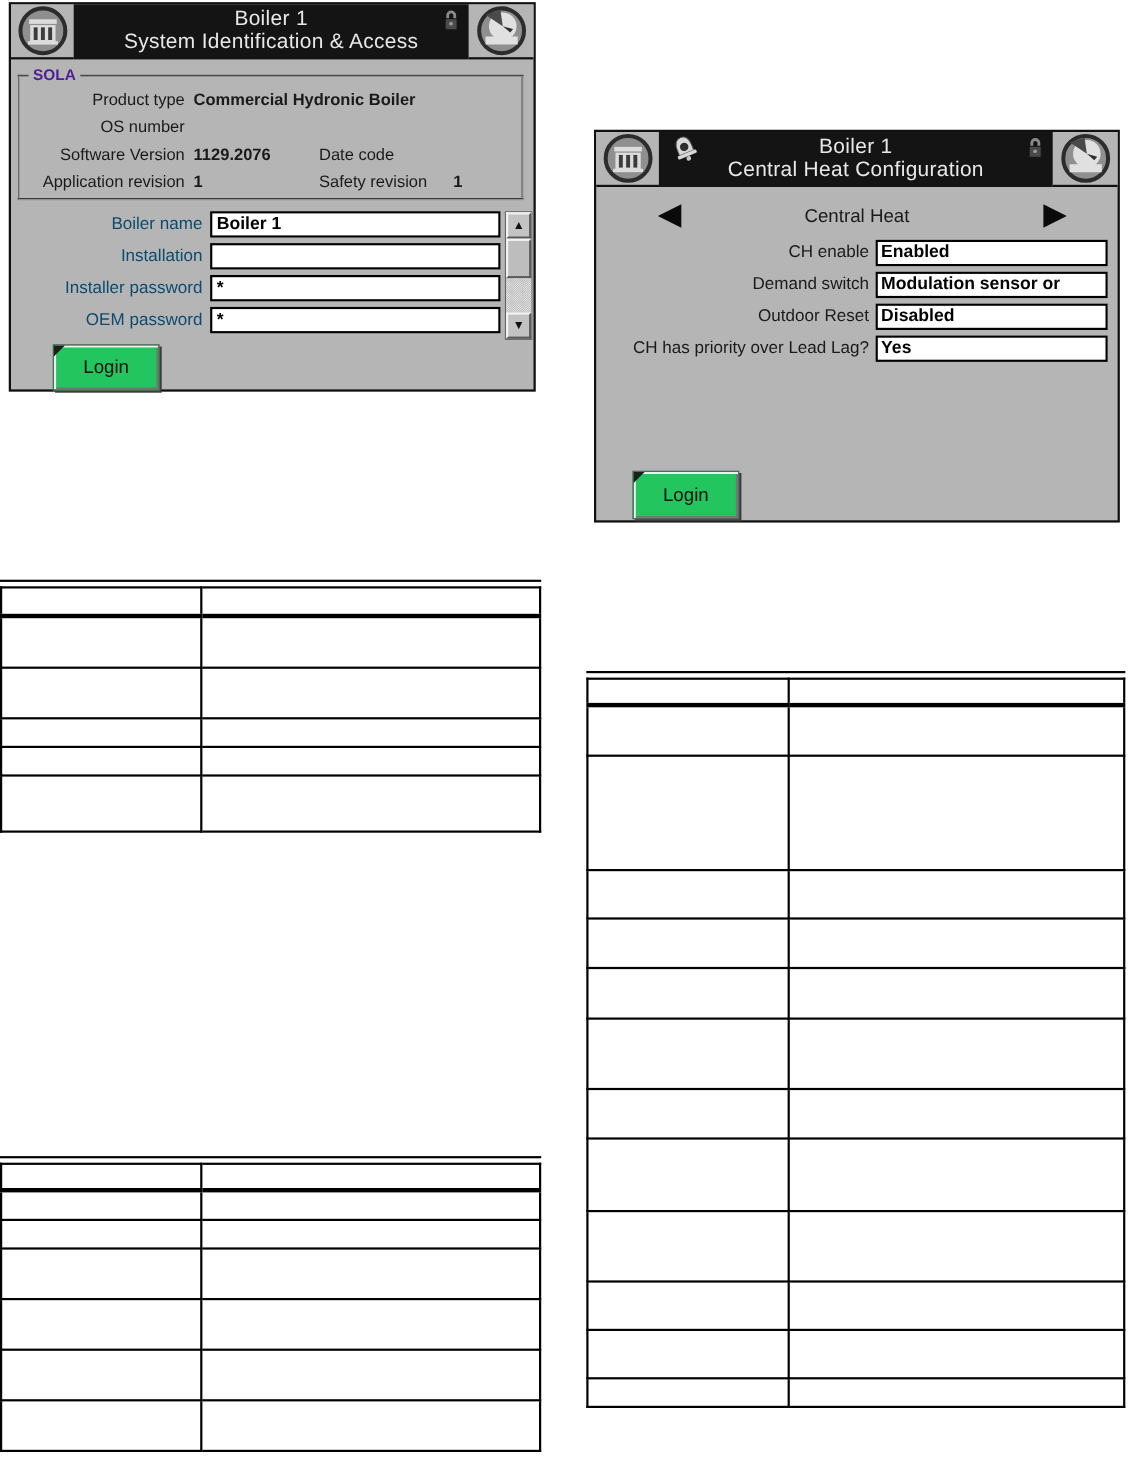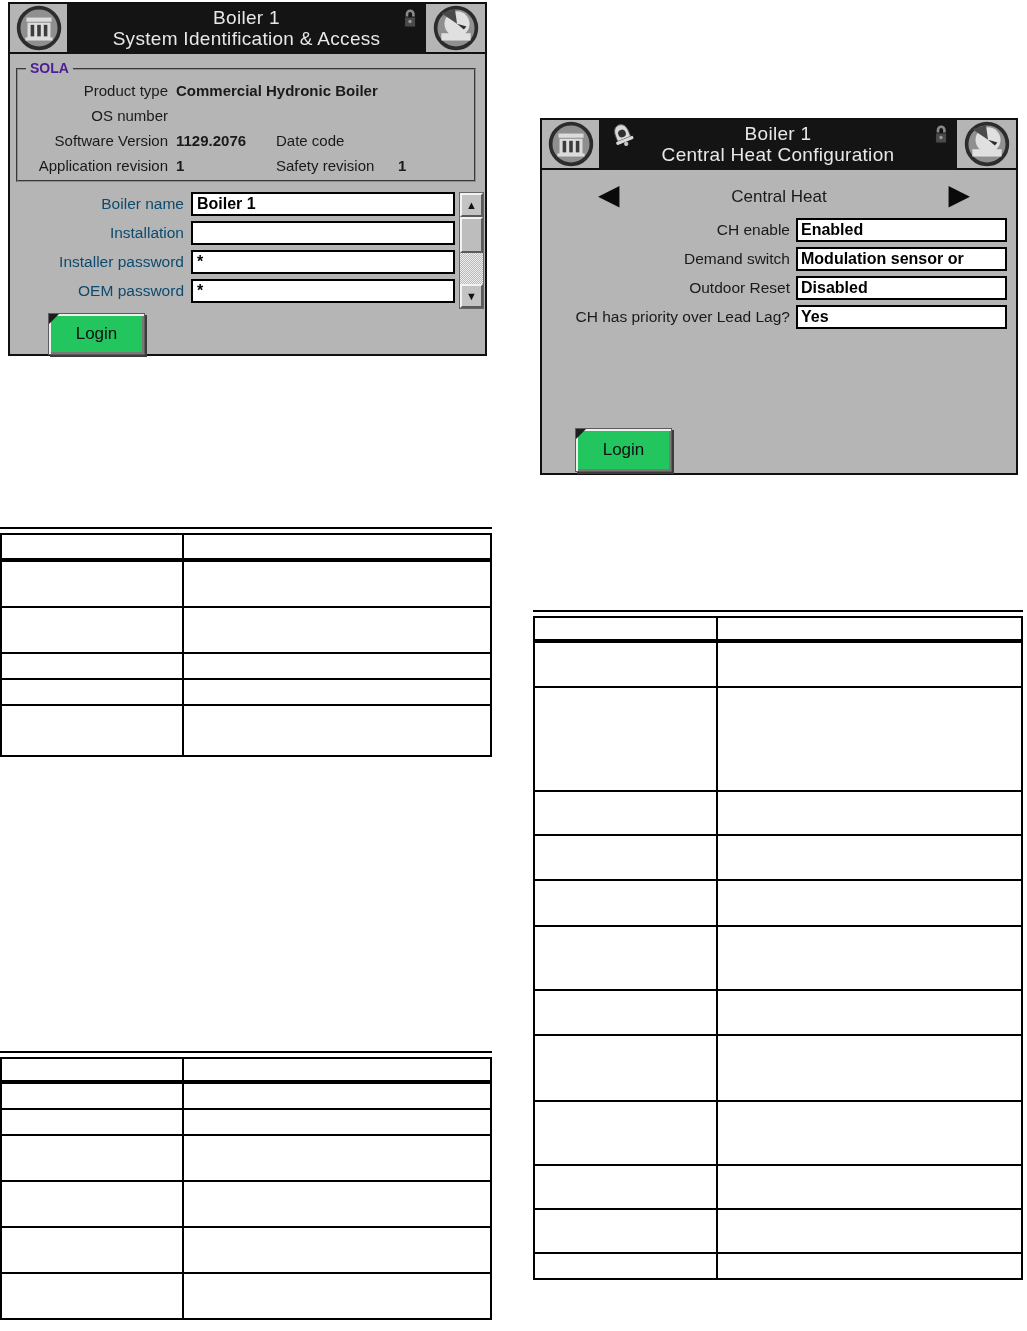--- a/index.html
+++ b/index.html
@@ -23,21 +23,21 @@
 
   
   .groupbox{position:absolute;left:6px;top:14px;width:460px;height:114px;
             border:2px groove #8d8d8d;box-sizing:border-box;}
   .gb-label{position:absolute;top:-10px;left:8px;background:#b5b5b5;padding:0 4px;
             font-size:14px;font-weight:bold;color:#4c1d95;}
   .info-rows{padding-top:12px;}
   .info-row{display:flex;height:25px;font-size:15px;color:#1a1a1a;}
   .c1{width:150px;text-align:right;flex:none;}
   .c2{width:100px;margin-left:8px;font-weight:bold;flex:none;}
-  .c3{width:122px;flex:none;}
+  .c3{width:122px;flex:none;margin-left:14px;}
   .bold{font-weight:bold;}
   .ml8{margin-left:8px;}
 
   
   .form-area{position:absolute;left:0;top:138px;right:0;}
   .form-row{display:flex;align-items:center;margin-bottom:5px;}
   .flbl{width:174px;text-align:right;padding-right:7px;font-size:15.5px;color:#0c4a6e;flex:none;}
   .field{width:264px;height:24px;border:2px solid #000;background:#fff;
          font-family:"Liberation Sans",sans-serif;font-weight:bold;font-size:16px;
          padding:0 4px;box-sizing:border-box;outline:none;}

